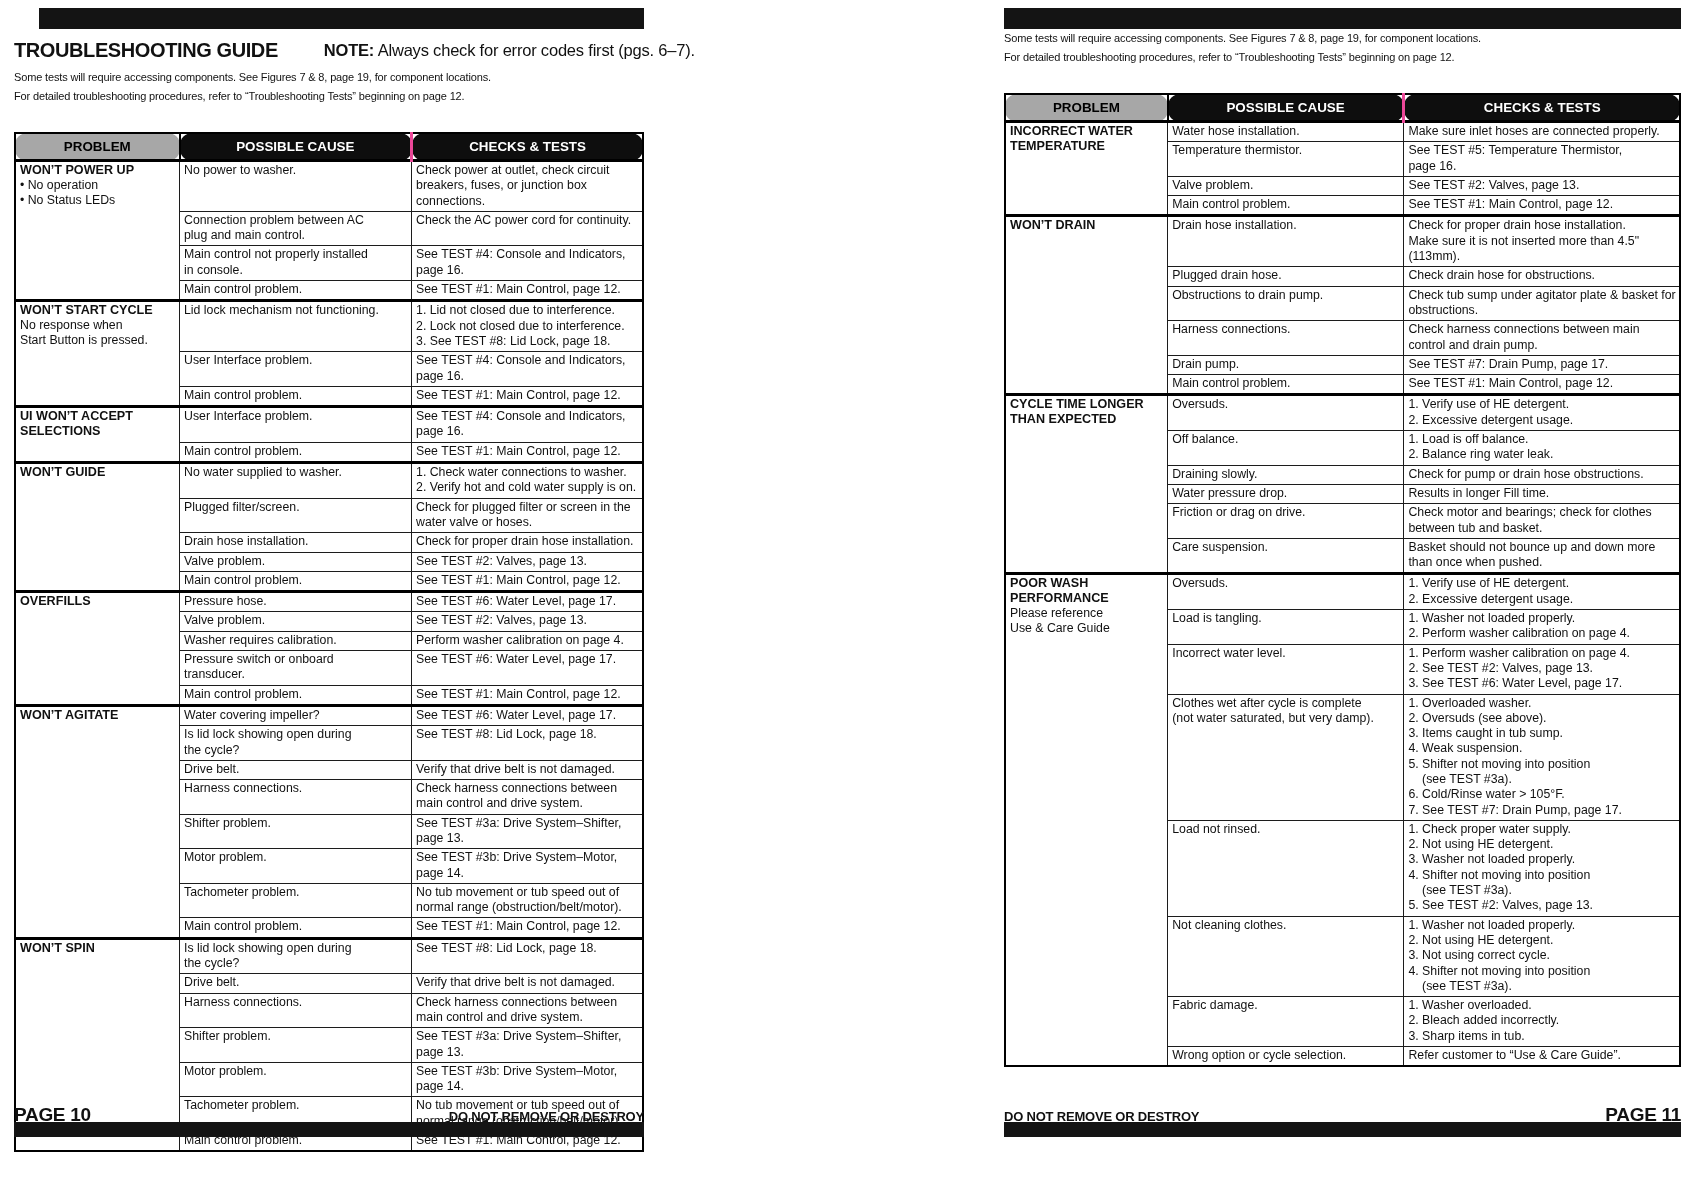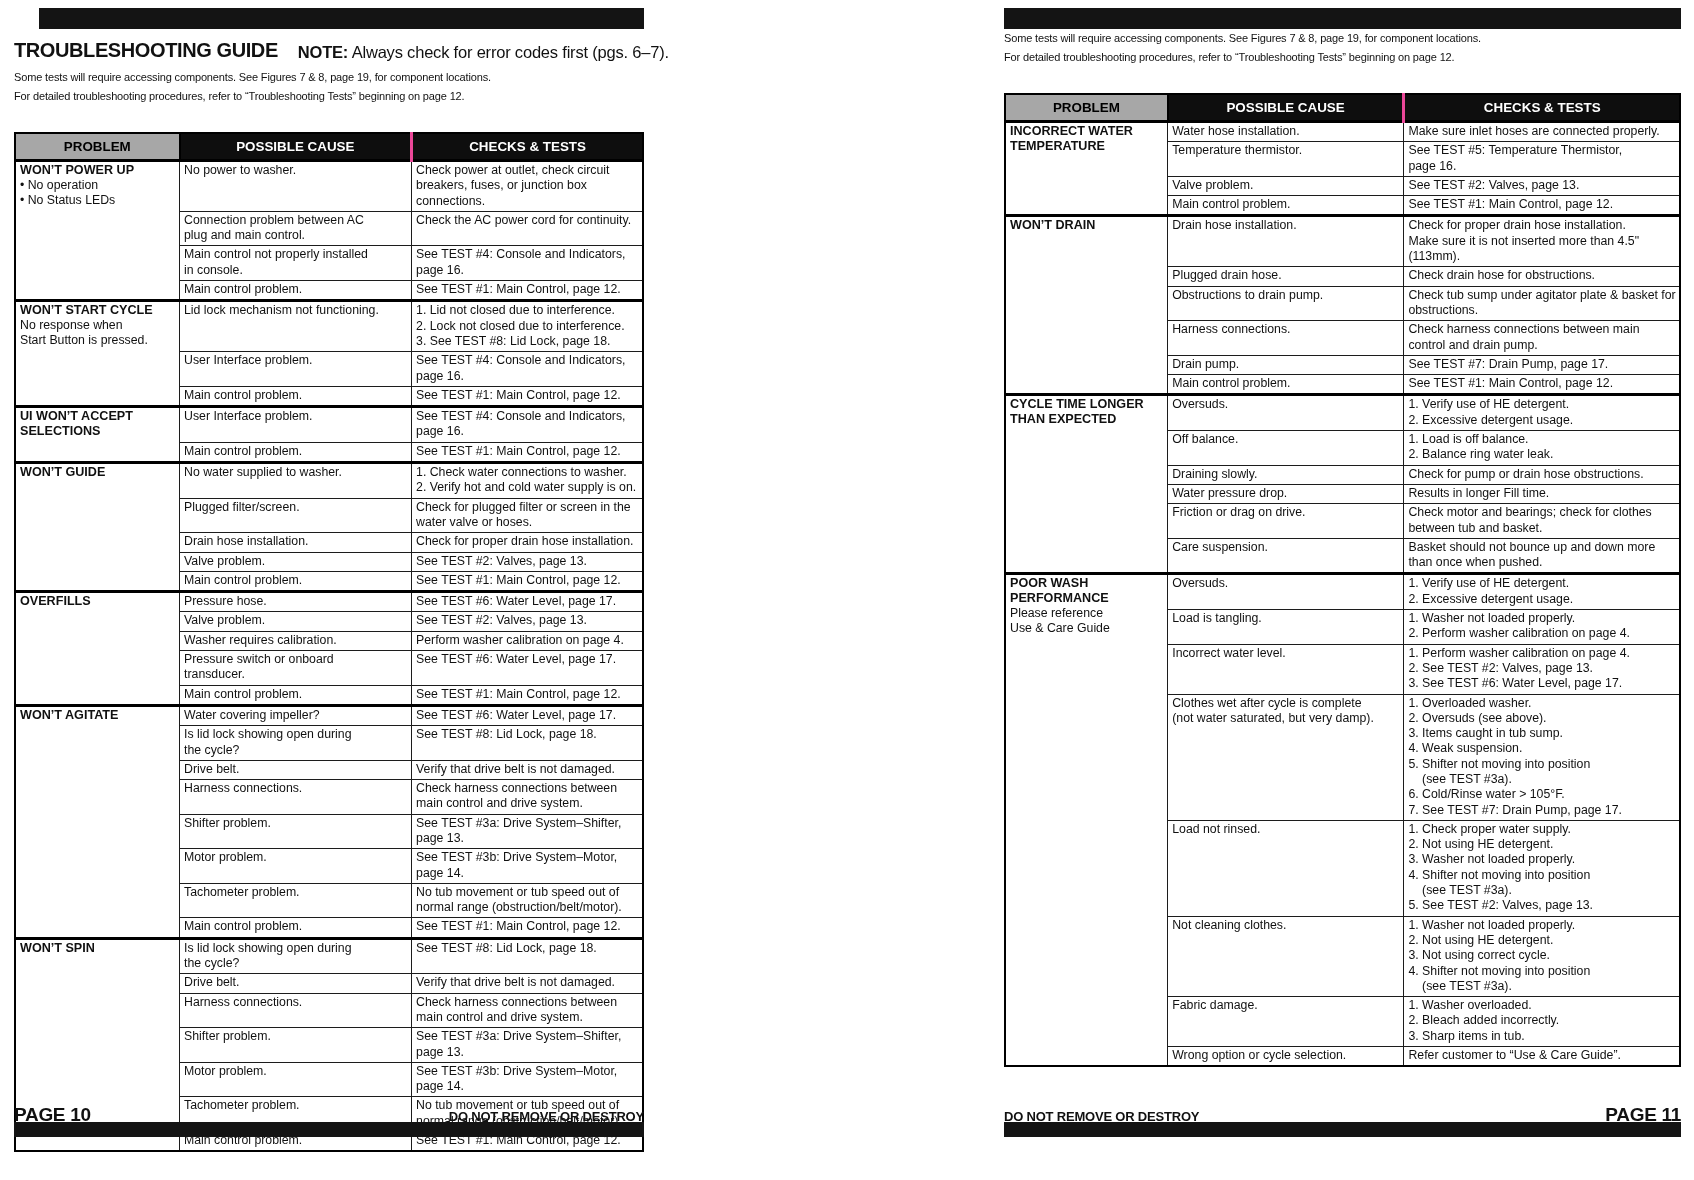--- a/index.html
+++ b/index.html
@@ -9,31 +9,31 @@
     font-family:"Liberation Sans","DejaVu Sans",sans-serif;
     -webkit-font-smoothing:antialiased;
   }
   .page{position:absolute;top:8px;height:1164px;}
   .page-l{left:14px;width:630px;}
   .page-r{left:1004px;width:677px;}
 
   .topbar{height:21px;background:#141414;}
   .page-l .topbar{margin-left:25px;}
 
-  .titleline{display:flex;align-items:flex-end;gap:20px;margin:10px 0 6px 0;white-space:nowrap;}
+  .titleline{display:flex;align-items:center;gap:46px;margin:10px 0 6px 0;white-space:nowrap;}
   .title{font-size:20px;font-weight:bold;letter-spacing:-0.4px;}
   .note{font-size:16.5px;letter-spacing:-0.2px;}
   .note b{font-weight:bold;}
 
   .intro{font-size:11px;line-height:19px;letter-spacing:-0.15px;white-space:pre-line;margin-bottom:26px;}
 
   table.tsg{border-collapse:collapse;table-layout:fixed;border:2.5px solid #000;}
   table.tsg th{
     background:#0e0e0e;color:#fff;font-size:13.4px;font-weight:bold;
-    text-align:center;padding:5px 2px;border-bottom:2.5px solid #000;
+    text-align:center;padding:5px 2px;border-bottom:2.5px solid #000;border-radius:12px;
   }
   table.tsg th.th-prob{background:#a7a7a7;color:#000;border:2px solid #000;border-bottom:2.5px solid #000;}
   table.tsg th.th-sep{border-left:3px solid #ec4899;}
   table.tsg td{
     border:1px solid #1c1c1c;border-left:1.5px solid #000;
     vertical-align:top;padding:1px 3px 2px 4px;
     font-size:12.3px;line-height:15.3px;
   }
   table.tsg tr.sec td{border-top:3px solid #000;}
   td.prob{padding-left:3px;}

